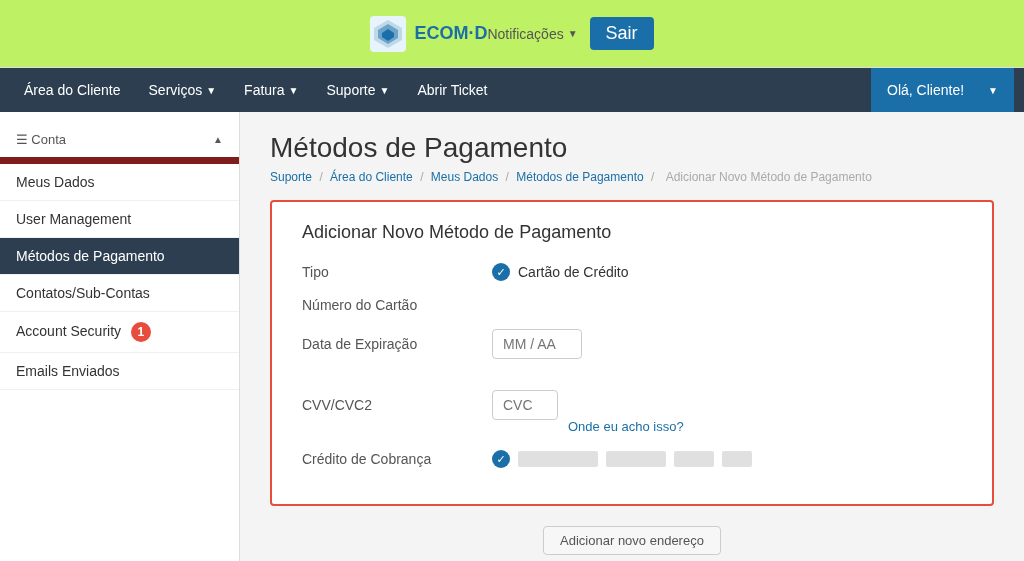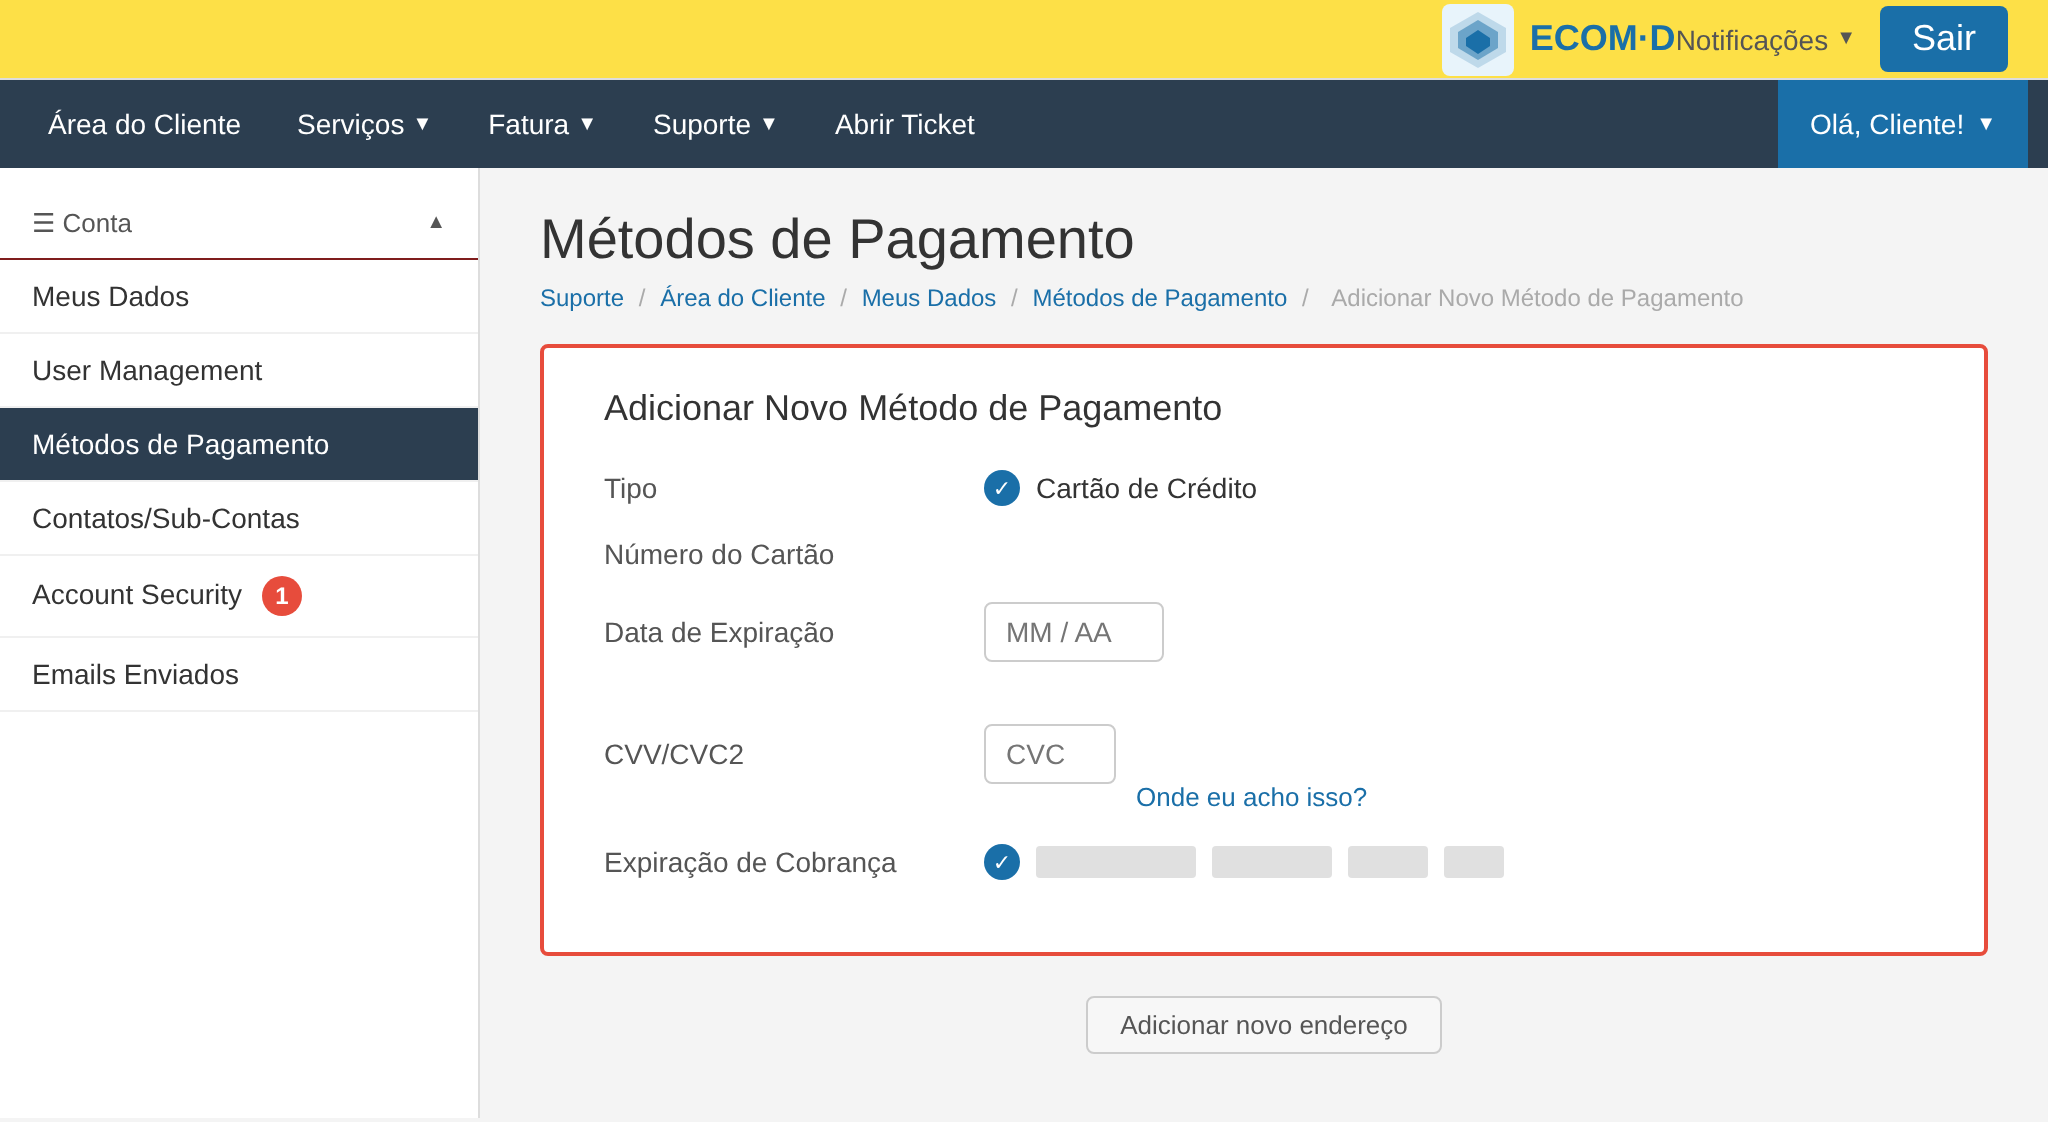--- a/index.html
+++ b/index.html
@@ -1,26 +1,26 @@
 <!DOCTYPE html>
 <html><head>
   <meta charset="utf-8">
   <style>
     * { box-sizing: border-box; margin: 0; padding: 0; }
     body { font-family: Arial, sans-serif; font-size: 14px; background: #f4f4f4; color: #333; }
 
     
     .top-bar {
-      background: #fde047;
-      display: flex;
-      align-items: center;
-      justify-content: flex-end;
+      background: #bef264;
+      display: flex;
+      align-items: center;
+      justify-content: center;
       padding: 8px 20px;
       border-bottom: 1px solid #ddd;
-      height: 40px;
+      height: 68px;
     }
     .logo {
       display: flex;
       align-items: center;
       gap: 8px;
       font-weight: bold;
       font-size: 18px;
       color: #1a6fa8;
     }
     .logo-icon {
@@ -73,21 +73,21 @@
     .nav-right {
       margin-left: auto;
       background: #1a6fa8;
       color: #fff;
       padding: 0 16px;
       height: 44px;
       display: flex;
       align-items: center;
       cursor: pointer;
       font-size: 14px;
-      gap: 6px;
+      gap: 24px;
     }
 
     
     .main-layout {
       display: flex;
       min-height: calc(561px - 94px);
     }
 
     
     .sidebar {
@@ -97,21 +97,21 @@
       padding-top: 10px;
       flex-shrink: 0;
     }
     .sidebar-section-header {
       display: flex;
       align-items: center;
       justify-content: space-between;
       padding: 10px 16px;
       font-size: 13px;
       color: #555;
-      border-bottom: 1px solid #7f1d1d;
+      border-bottom: 7px solid #7f1d1d;
       cursor: pointer;
     }
     .sidebar-item {
       padding: 10px 16px;
       cursor: pointer;
       font-size: 14px;
       color: #333;
       border-bottom: 1px solid #f0f0f0;
     }
     .sidebar-item.active {
@@ -367,21 +367,21 @@
         <input type="text" class="form-control expiry-input" placeholder="MM / AA" style="">
       </div>
 
       <div class="form-row">
         <div class="form-label">CVV/CVC2</div>
         <input type="text" class="form-control cvv-input" placeholder="CVC" style="">
         <a href="#" class="onde-link">Onde eu acho isso?</a>
       </div>
 
       <div class="form-row">
-        <div class="form-label">Expiração de Cobrança</div>
+        <div class="form-label">Crédito de Cobrança</div>
         <div class="endereco-row">
           <span class="check-circle">✓</span>
           <span class="endereco-placeholder" style="width:80px;"></span>
           <span class="endereco-placeholder" style="width:60px;"></span>
           <span class="endereco-placeholder" style="width:40px;"></span>
           <span class="endereco-placeholder" style="width:30px;"></span>
         </div>
       </div>
     </div>
 

